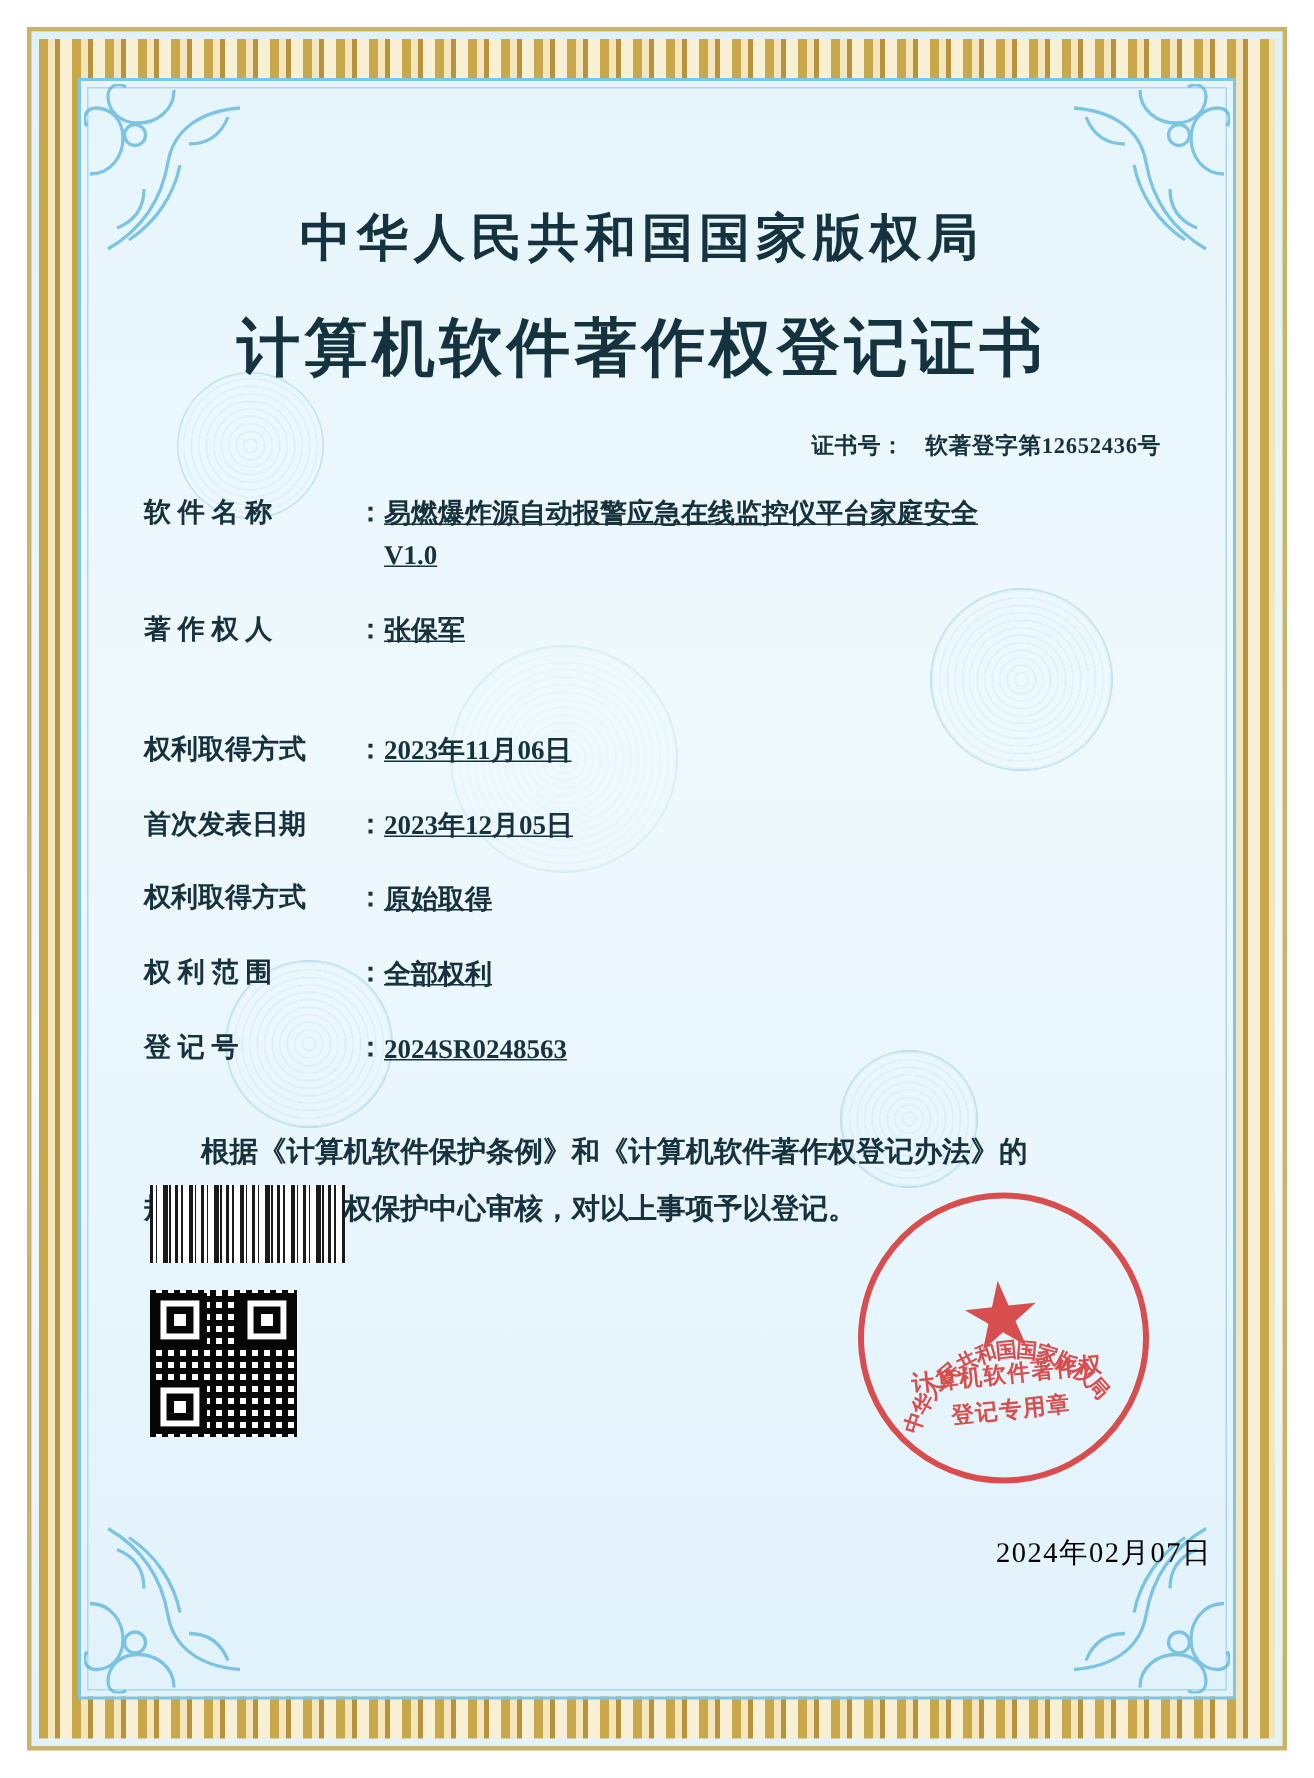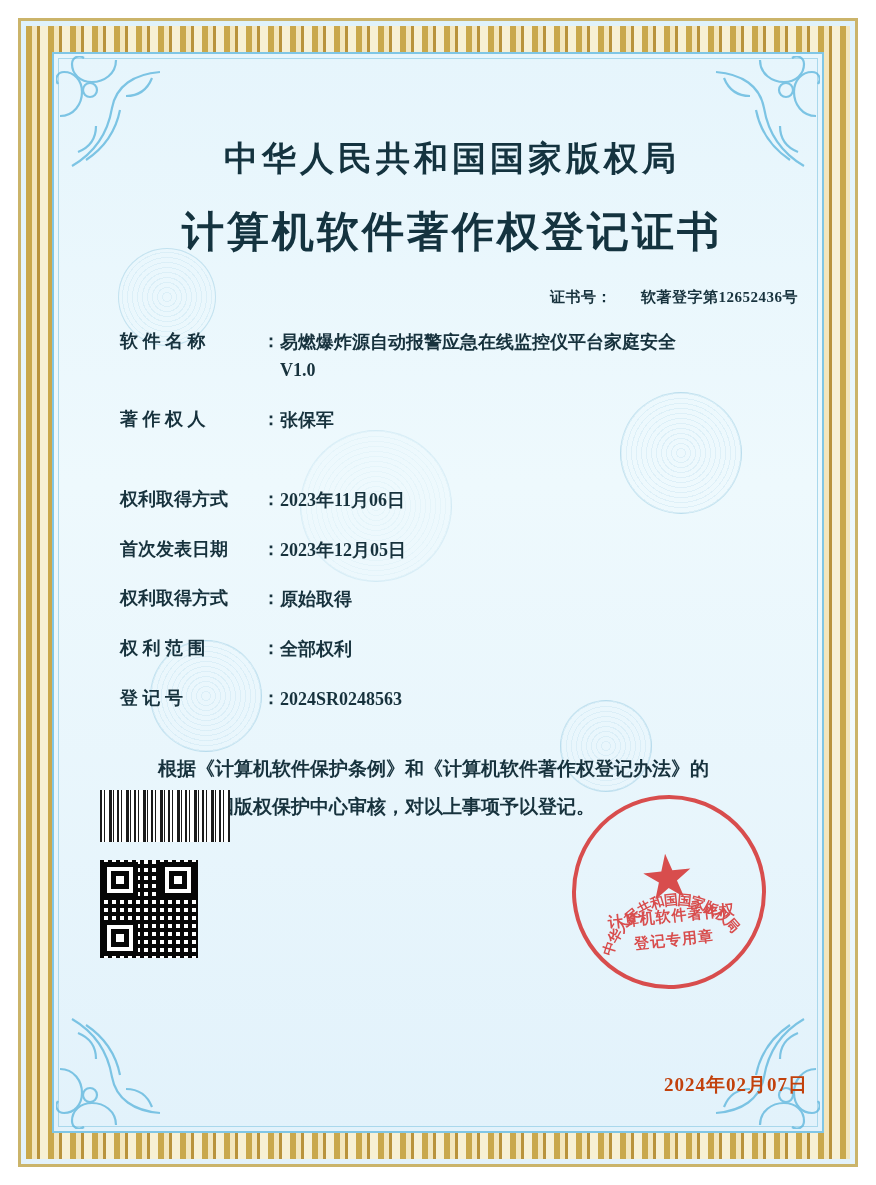--- a/index.html
+++ b/index.html
@@ -80,21 +80,21 @@
     border-radius: 50%;
     border: 1px solid rgba(120,185,215,0.35);
     background:
       repeating-radial-gradient(circle, rgba(255,255,255,0) 0 4px, rgba(130,190,220,0.14) 4px 5px);
     pointer-events: none;
   }
 
   
   .content {
     position: absolute;
-    left: 92px; top: 92px;
+    left: 68px; top: 92px;
     width: 720px; height: 1010px;
   }
   .title-main {
     text-align: center;
     font-size: 34px;
     font-weight: bold;
     letter-spacing: 4px;
     color: #14333f;
     margin-top: 44px;
   }
@@ -108,21 +108,21 @@
   }
   .cert-no {
     text-align: right;
     font-size: 15px;
     font-weight: bold;
     color: #17323d;
     margin-top: 28px;
     padding-right: 14px;
     letter-spacing: .5px;
   }
-  .cert-no .label { margin-right: 29px; font-weight: bold;}
+  .cert-no .label { margin-right: 14px; font-weight: bold;}
 
   .fields {
     margin-top: 22px;
     padding-left: 28px;
   }
   .field-row {
     display: flex;
     align-items: flex-start;
     margin-bottom: 6px;
   }
@@ -138,20 +138,21 @@
     display: flex;
     justify-content: space-between;
     align-items: flex-end;
   }
   .field-label .colon { margin-left: 2px; }
   .field-value {
     font-size: 18px;
     font-weight: bold;
     color: #17323d;
     line-height: 1.55;
+    text-decoration: underline;
   }
   .field-value .vline { display: block; }
   .gap-lg { height: 30px; }
   .gap-md { height: 16px; }
 
   .field-row.spaced { margin-bottom: 22px; }
 
   .statement {
     margin-top: 36px;
     padding: 0 18px 0 28px;
@@ -248,24 +249,24 @@
     font-size: 15px;
     font-weight: bold;
     letter-spacing: 1px;
   }
   .seal-line1 { top: 108px; }
   .seal-line2 { top: 132px; }
 
   .issue-date {
     position: absolute;
     right: 68px;
-    top: 1072px;
+    top: 1022px;
     font-size: 19px;
-    font-weight: bold;
-    color: #c2410c;
+    font-weight: normal;
+    color: #000000;
     letter-spacing: 1px;
   }
 </style>
 </head>
 <body>
 
 <div class="page">
 
   <div class="frame-outer"></div>
   <div class="frame-greek"></div>

